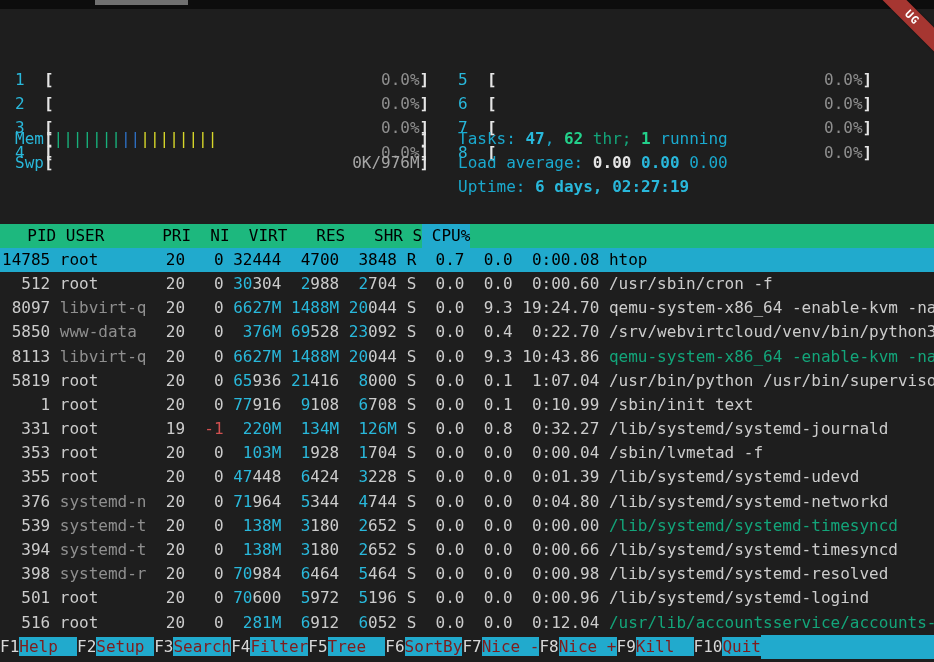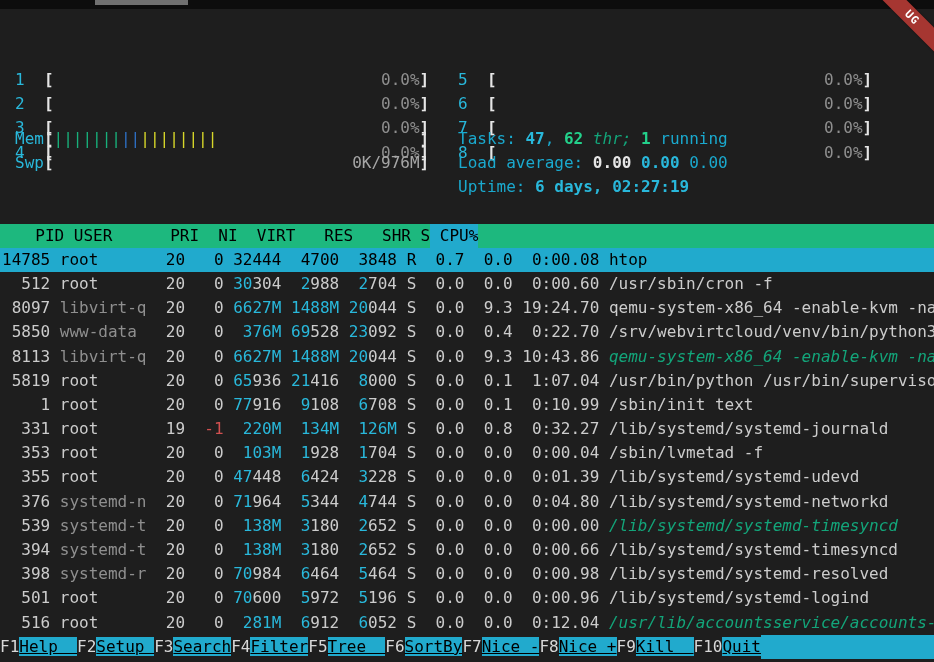--- a/index.html
+++ b/index.html
@@ -21,34 +21,34 @@
     box-shadow:0 0 2px rgba(0,0,0,.6);
   }
   .htop{position:absolute;left:0;top:9px;width:934px;}
   .meters{position:relative;height:169.4px;margin-top:21px;}
   .col-left{position:absolute;left:15px;top:0;}
   .col-right{position:absolute;left:458px;top:0;}
   .line{height:24.2px;white-space:pre;}
   .meter-bar{display:inline-flex;width:38ch;vertical-align:bottom;white-space:pre;}
   .bar-fill{flex:1;}
   .blank{height:24.2px;}
-  .hdr{height:24.2px;white-space:pre;background:var(--header_bg,#1db87e);color:#000;padding-left:16px;display:flex;}
+  .hdr{height:24.2px;white-space:pre;background:var(--header_bg,#1db87e);color:#000;padding-left:8px;display:flex;}
   .hdr .sort{background:var(--select_bg,#21aacd);}
   .hdr .grow{flex:1;}
   .row{height:24.2px;white-space:pre;padding-left:2px;color:var(--white,#ccc);}
   .row.selected{background:var(--select_bg,#21aacd);}
   .row.selected span{color:#000 !important;}
   .footer{display:flex;height:24.2px;white-space:pre;}
   .fkey{color:#d8d8d8;}
-  .flabel{background:var(--select_bg,#21aacd);color:#000000;text-decoration:underline;}
+  .flabel{background:var(--select_bg,#21aacd);color:#7f1d1d;}
   .ffill{flex:1;background:var(--select_bg,#21aacd);}
   .bold{font-weight:bold;}
   .c-cyan{color:var(--cyan,#1aa9ce);}
   .c-cyanb{color:var(--cyan_bright,#29b8db);}
-  .c-green{color:var(--green,#13a57a);font-style:italic;}
+  .c-green{color:var(--green,#13a57a);}
   .c-greenb{color:var(--green_bright,#23d18b);}
   .c-white{color:var(--white,#cccccc);}
   .c-whiteb{color:var(--white_bright,#e6e6e6);}
   .c-gray{color:var(--gray,#8f8f8f);margin-top:38px;}
   .c-grayl{color:#a6a6a6;}
   .c-red{color:var(--red,#d05050);}
   .p-green{color:var(--pipe_green,#18b07b);}
   .p-blue{color:var(--pipe_blue,#2e6fc4);}
   .p-yellow{color:var(--pipe_yellow,#d6d62a);}
 </style>

